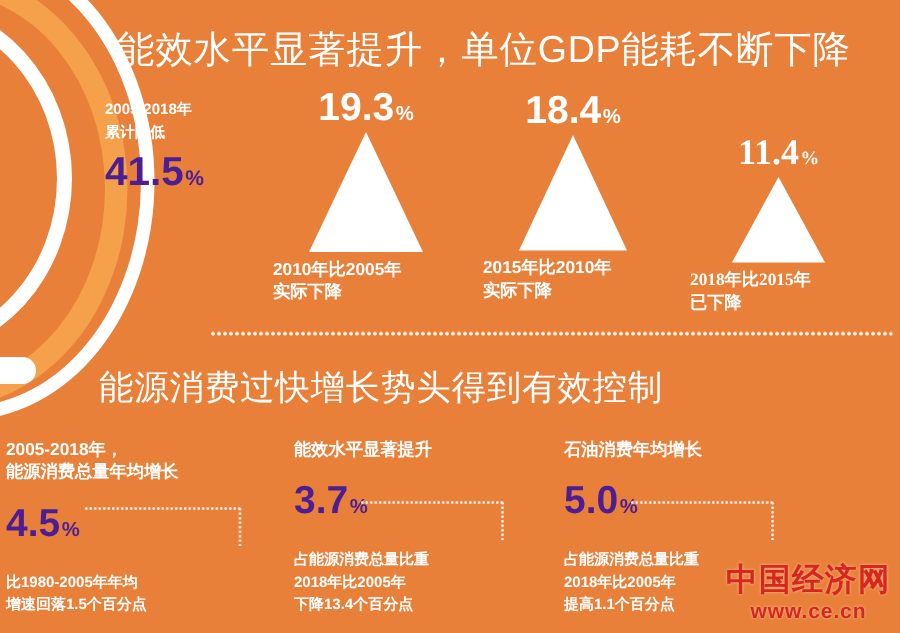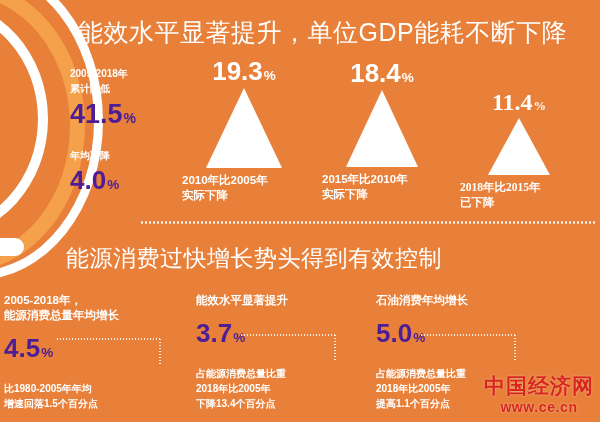--- a/index.html
+++ b/index.html
@@ -287,24 +287,20 @@
   </div>
 
   <div class="section-title" id="title-1">能效水平显著提升，单位GDP能耗不断下降</div>
 
   <div id="stat-cum">
     <div class="lbl">2005-2018年</div>
     <div class="lbl">累计降低</div>
     <div class="big"><span>41.5</span><span class="pct">%</span></div>
   </div>
 
-  <div id="stat-annual">
-    <div class="lbl">年均下降</div>
-    <div class="big"><span>4.0</span><span class="pct">%</span></div>
-  </div>
 
   <div class="tri-group" id="tri-1">
     <div class="tri-value"><span>19.3</span><span class="pct">%</span></div>
     <div class="triangle"></div>
     <div class="tri-caption">2010年比2005年</div>
     <div class="tri-caption" style="margin-top:0">实际下降</div>
   </div>
 
   <div class="tri-group" id="tri-2">
     <div class="tri-value"><span>18.4</span><span class="pct">%</span></div>

